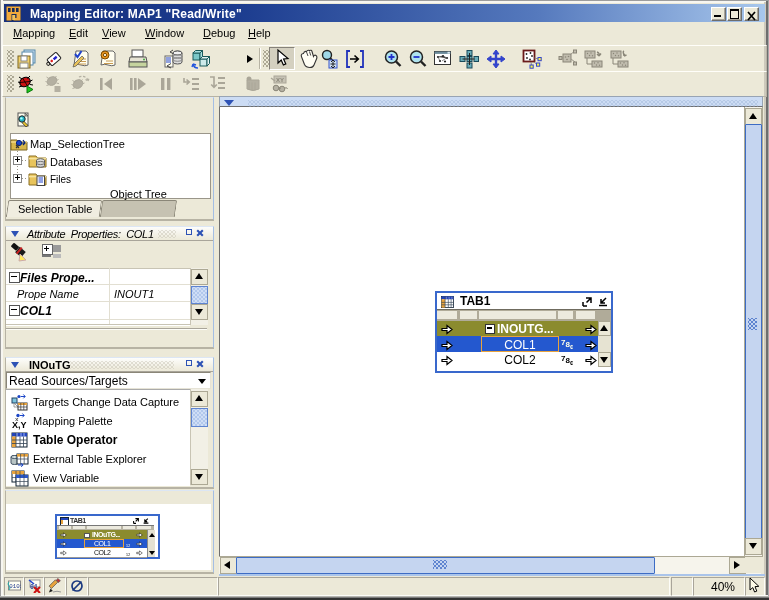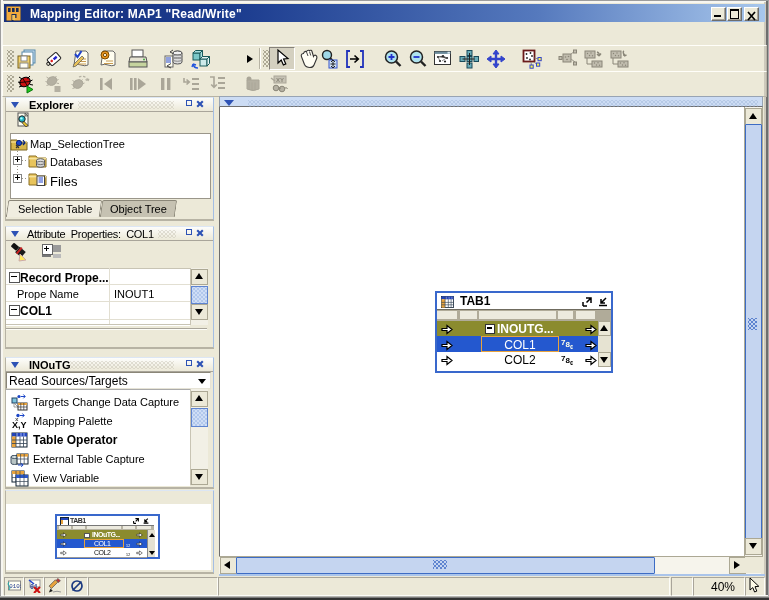--- a/index.html
+++ b/index.html
@@ -70,20 +70,28 @@
     </svg>
 <div class="abs tbtn" style="left:711px;">
       <div class="abs" style="left:2px;top:7px;width:7px;height:2px;background:#000;"></div>
     </div>
 <div class="abs tbtn" style="left:727px;">
       <div class="abs" style="left:2px;top:1px;width:7px;height:7px;border:1px solid #000;border-top-width:2px;"></div>
     </div>
 <div class="abs tbtn" style="left:744px;"><svg width="13" height="12" viewBox="0 0 13 12">
         <path d="M3 2 l7 8 m0 -8 l-7 8" stroke="#000" stroke-width="1.7"></path>
       </svg></div>
+<div class="abs" id="menu">
+<span class="mi" style="left:9px"><u>M</u>apping</span>
+<span class="mi" style="left:65px"><u>E</u>dit</span>
+<span class="mi" style="left:98px"><u>V</u>iew</span>
+<span class="mi" style="left:141px"><u>W</u>indow</span>
+<span class="mi" style="left:199px"><u>D</u>ebug</span>
+<span class="mi" style="left:244px"><u>H</u>elp</span>
+</div>
 <div class="abs tband" id="tb1" style="top:45px;">
 <div class="grip" style="left:4px;"></div>
 <svg class="ticon" style="left:14px" viewBox="0 0 20 20">
  <rect x="7" y="1" width="11" height="13" fill="#cfe2f2" stroke="#5588aa"></rect>
  <rect x="5" y="3" width="11" height="13" fill="#fff" stroke="#5588aa"></rect>
  <rect x="1" y="7" width="12" height="12" fill="#f3d26a" stroke="#7a6420"></rect>
  <rect x="4" y="7" width="6" height="5" fill="#fff" stroke="#888"></rect>
  <rect x="3" y="14" width="8" height="5" fill="#fffef4" stroke="#888"></rect>
 </svg>
 <svg class="ticon" style="left:41px" viewBox="0 0 20 20">
@@ -310,29 +318,20 @@
 <svg class="ticon" style="left:266px;top:2px" viewBox="0 0 20 20">
  <rect x="5" y="2" width="12" height="7" fill="#c6c2b4" stroke="#aaa698"></rect>
  <text x="7" y="8" font-size="6" font-weight="bold" fill="#8a8678">XY</text>
  <path d="M2 4 l4 3" stroke="#aaa698" stroke-width="1.4"></path>
  <circle cx="7" cy="14" r="2.8" fill="#b4b0a2" stroke="#8a8678"></circle>
  <circle cx="13" cy="15" r="2.8" fill="#b4b0a2" stroke="#8a8678"></circle>
  <path d="M9.8 14.5 q1 -1.5 2 0 M16 14 q2 -1 2.5 1" stroke="#8a8678" fill="none"></path>
 </svg>
 </div>
 <div class="abs panel" id="pexplorer" style="top:97px;height:121px;">
-  <div class="ptitle">
-        <div class="ptri"></div>
-        <span class="ptxt" style="font-weight:bold;left:23px;">Explorer</span>
-    <div class="pdots pdots2" style="left:72px;width:96px;"></div>
-    <div class="pbox" style="left:180px;top:2px;"></div>
-        <svg class="abs" style="left:190px;top:2px" width="8" height="8" viewBox="0 0 8 8">
-          <path d="M1.2 1.2 L6.8 6.8 M6.8 1.2 L1.2 6.8" stroke="#2d52b5" stroke-width="2.1"></path>
-        </svg>
-  </div>
   <svg class="abs" style="left:9px;top:14px;" width="17" height="17" viewBox="0 0 17 17">
     <rect x="3" y="1" width="10" height="13" fill="#fffef0" stroke="#555"></rect>
     <path d="M10 1 l3 3 h-3 z" fill="#c9c4ae" stroke="#555" stroke-width="0.8"></path>
     <circle cx="7" cy="7" r="3.2" fill="#1fb3c4" stroke="#222"></circle>
     <circle cx="6.4" cy="6.4" r="1.2" fill="#aff"></circle>
     <rect x="9" y="9.4" width="5.5" height="2.4" fill="#e9c52c" stroke="#222" stroke-width="0.7" transform="rotate(45 9 9.4)"></rect>
   </svg>
   <div class="abs" style="left:4px;top:35px;width:199px;height:64px;background:#fff;border:1px solid #9a968a;"></div>
 
   <svg class="abs" style="left:4px;top:39px" width="18" height="14" viewBox="0 0 18 14">
@@ -359,28 +358,28 @@
   <span class="abs" style="left:44px;top:58px;font-size:11px;">Databases</span>
   <div class="abs" style="left:7px;top:76px;width:7px;height:7px;border:1px solid #848484;background:#fff;"></div>
   <div class="abs" style="left:9px;top:79px;width:5px;height:1px;background:#000;"></div>
   <div class="abs" style="left:11px;top:77px;width:1px;height:5px;background:#000;"></div>
   <svg class="abs" style="left:22px;top:73px" width="20" height="16" viewBox="0 0 20 16">
     <path d="M1 3 h7 l1.5 2 H18 v9 H1 z" fill="#e8c45c" stroke="#8a6f25"></path>
     <path d="M1 5.6 h17" stroke="#f6e49e" stroke-width="1.6"></path>
     <rect x="9" y="5" width="7.5" height="9.5" fill="#fff" stroke="#444"></rect>
     <path d="M10.5 7 h4.5 M10.5 9 h4.5 M10.5 11 h4.5" stroke="#2244cc" stroke-width="1.1"></path>
   </svg>
-  <span class="abs" style="left:44px;top:76px;font-size:13px;">Files</span>
+  <span class="abs" style="left:44px;top:76px;font-size:10px;">Files</span>
 
   <div class="abs" style="left:1px;top:102px;width:92px;height:16px;background:#f0ede0;border:1px solid #8a8678;border-bottom:none;border-radius:2px 2px 0 0;transform:skewX(-8deg);"></div>
   <span class="abs" style="left:12px;top:105px;font-size:11px;">Selection Table</span>
   <div class="abs" style="left:95px;top:102px;width:73px;height:16px;background:#c6c2b2;border:1px solid #8a8678;border-bottom:none;border-radius:2px 2px 0 0;transform:skewX(-8deg);"></div>
-  <span class="abs" style="left:104px;top:105px;font-size:11px;">Object Tree</span>
-</div>
-<div class="abs panel" id="pattr" style="top:226px;height:120px;">
+  <span class="abs" style="left:104px;top:90px;font-size:11px;">Object Tree</span>
+</div>
+<div class="abs panel" id="pattr" style="top:226px;height:120px;font-style:italic;">
   <div class="ptitle">
         <div class="ptri"></div>
         <span class="ptxt" style="left:21px;letter-spacing:-0.3px;">Attribute&nbsp; Properties:&nbsp; COL1</span>
     <div class="pdots pdots2" style="left:152px;width:18px;"></div>
     <div class="pbox" style="left:180px;top:2px;"></div>
         <svg class="abs" style="left:190px;top:2px" width="8" height="8" viewBox="0 0 8 8">
           <path d="M1.2 1.2 L6.8 6.8 M6.8 1.2 L1.2 6.8" stroke="#2d52b5" stroke-width="2.1"></path>
         </svg>
   </div>
   <svg class="abs" style="left:5px;top:15px;" width="20" height="20" viewBox="0 0 20 20">
@@ -399,21 +398,21 @@
   <div class="abs" style="left:0px;top:41px;width:184px;height:57px;background:#fff;border-top:1px solid #c8c4b4;"></div>
   <div class="abs" style="left:103px;top:41px;width:1px;height:57px;background:#e2dfd2;"></div>
   <div class="abs" style="left:0px;top:57px;width:184px;height:1px;background:#e2dfd2;"></div>
   <div class="abs" style="left:0px;top:74px;width:184px;height:1px;background:#e2dfd2;"></div>
   <div class="abs" style="left:0px;top:92px;width:184px;height:1px;background:#e2dfd2;"></div>
       <div class="abs" style="left:0px;top:97px;width:184px;height:1px;background:#c8c4b4;"></div>
       <div class="abs" style="left:0px;top:101px;width:201px;height:1px;background:#a9a59a;"></div>
       <div class="abs" style="left:0px;top:102px;width:201px;height:1px;background:#fdfdf8;"></div>
   <div class="abs" style="left:3px;top:45px;width:9px;height:9px;border:1px solid #555;background:#fff;"></div>
   <div class="abs" style="left:5px;top:49px;width:6px;height:1px;background:#000;"></div>
-  <span class="abs" style="left:14px;top:44px;font-size:12px;font-weight:bold;">Record Prope...</span>
+  <span class="abs" style="left:14px;top:44px;font-size:12px;font-weight:bold;">Files Prope...</span>
   <span class="abs" style="left:11px;top:61px;font-size:11px;">Prope Name</span>
   <span class="abs" style="left:108px;top:61px;font-size:11px;">INOUT1</span>
   <div class="abs" style="left:3px;top:78px;width:9px;height:9px;border:1px solid #555;background:#fff;"></div>
   <div class="abs" style="left:5px;top:82px;width:6px;height:1px;background:#000;"></div>
   <span class="abs" style="left:14px;top:77px;font-size:12px;font-weight:bold;">COL1</span>
 
   <div class="abs" style="left:184px;top:41px;width:17px;height:57px;background:#f2f0e6;border-left:1px solid #c8c4b4;"></div>
   <div class="sbbtn" style="left:185px;top:42px;width:15px;height:14px;"></div>
   <div class="tri" style="left:189px;top:46px;border-left:4px solid transparent;border-right:4px solid transparent;border-bottom:6px solid #000;"></div>
   <div class="bluethumb" style="left:185px;top:59px;width:15px;height:16px;"></div>
@@ -461,21 +460,21 @@
   </svg>
   <span class="abs" style="left:27px;top:75px;font-size:12px;font-weight:bold;">Table Operator</span>
   <svg class="abs" style="left:4px;top:93px" width="19" height="17" viewBox="0 0 19 17">
     <path d="M1 6 a3.5 1.5 0 0 1 7 0 v6 a3.5 1.5 0 0 1 -7 0 z" fill="#b8c4c4" stroke="#456"></path>
     <ellipse cx="4.5" cy="6" rx="3.5" ry="1.5" fill="#d8e2e2" stroke="#456"></ellipse>
     <rect x="7" y="3" width="11" height="10" fill="#fff" stroke="#123"></rect>
     <rect x="7" y="3" width="11" height="2.6" fill="#e8a33d"></rect>
     <path d="M10.6 3 v10 M14.2 3 v10 M7 8 h11" stroke="#345" stroke-width="0.7"></path>
     <path d="M8 14 h5 m-1.8 -1.8 l1.9 1.8 -1.9 1.8" stroke="#1b46c8" stroke-width="1" fill="none"></path>
   </svg>
-  <span class="abs" style="left:27px;top:95px;font-size:11px;">External Table Capture</span>
+  <span class="abs" style="left:27px;top:95px;font-size:11px;">External Table Explorer</span>
   <svg class="abs" style="left:5px;top:112px" width="18" height="17" viewBox="0 0 18 17">
     <rect x="1" y="1" width="12" height="11" fill="#fff" stroke="#123"></rect>
     <rect x="1" y="1" width="12" height="3" fill="#e8a33d"></rect>
     <path d="M5 1 v11 M9 1 v11 M1 7.5 h12" stroke="#345" stroke-width="0.7"></path>
     <rect x="5" y="5" width="12" height="11" fill="#fff" stroke="#123"></rect>
     <rect x="5" y="5" width="12" height="3" fill="#2957cc"></rect>
     <path d="M9 5 v11 M13 5 v11 M5 11.5 h12" stroke="#345" stroke-width="0.7"></path>
   </svg>
   <span class="abs" style="left:27px;top:114px;font-size:11px;">View Variable</span>
 

